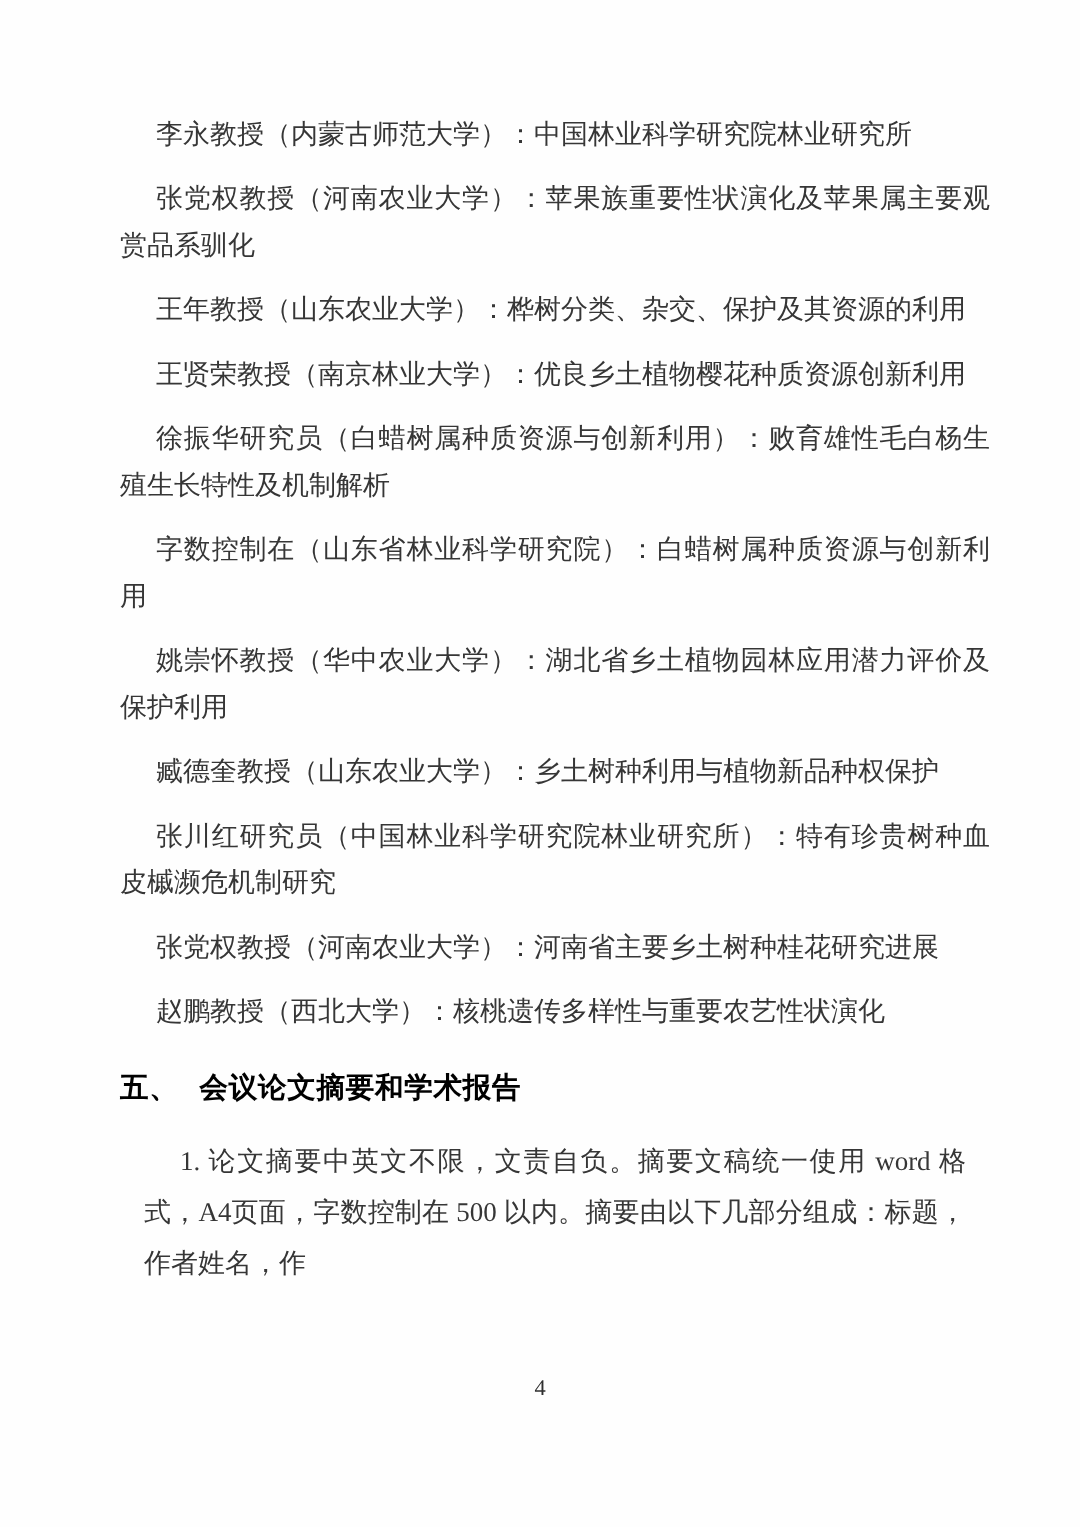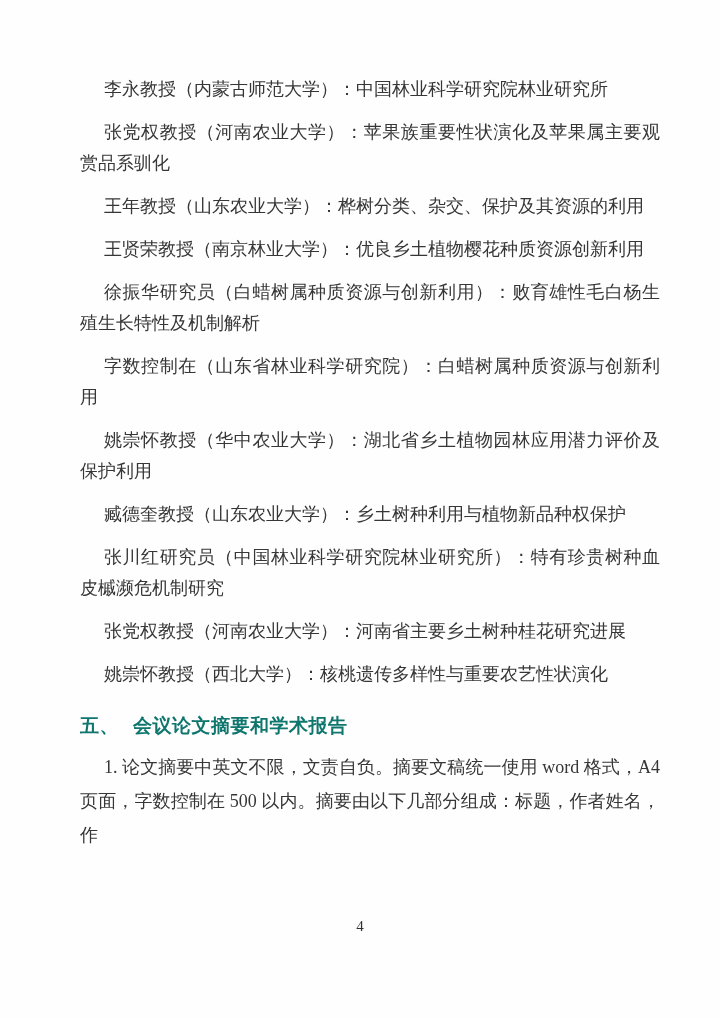--- a/index.html
+++ b/index.html
@@ -26,34 +26,34 @@
     line-height: 31px;
     margin: 0 0 12px 0;
     text-indent: 24px;
     text-align: justify;
     text-justify: inter-character;
     color: #363636;
   }
   .section-heading {
     font-size: 19px;
     font-weight: bold;
-    color: #0f766e;
+    color: #000000;
     line-height: 31px;
     margin: 20px 0 9px 0;
     font-family: "Liberation Sans", "DejaVu Sans", sans-serif;
     letter-spacing: 0.5px;
   }
   .section-heading .sec-num {
     display: inline-block;
     margin-right: 14px;
   }
   .closing {
     font-size: 18px;
     line-height: 34px;
-    margin: 0;
+    margin: 16px;
     text-indent: 24px;
     text-align: justify;
     text-justify: inter-character;
     color: #363636;
   }
   .page-number {
     position: absolute;
     top: 918px;
     left: 0;
     right: 0;
@@ -72,21 +72,21 @@
         <p class="item">李永教授（内蒙古师范大学）：中国林业科学研究院林业研究所</p>
         <p class="item">张党权教授（河南农业大学）：苹果族重要性状演化及苹果属主要观赏品系驯化</p>
         <p class="item">王年教授（山东农业大学）：桦树分类、杂交、保护及其资源的利用</p>
         <p class="item">王贤荣教授（南京林业大学）：优良乡土植物樱花种质资源创新利用</p>
         <p class="item">徐振华研究员（白蜡树属种质资源与创新利用）：败育雄性毛白杨生殖生长特性及机制解析</p>
         <p class="item">字数控制在（山东省林业科学研究院）：白蜡树属种质资源与创新利用</p>
         <p class="item">姚崇怀教授（华中农业大学）：湖北省乡土植物园林应用潜力评价及保护利用</p>
         <p class="item">臧德奎教授（山东农业大学）：乡土树种利用与植物新品种权保护</p>
         <p class="item">张川红研究员（中国林业科学研究院林业研究所）：特有珍贵树种血皮槭濒危机制研究</p>
         <p class="item">张党权教授（河南农业大学）：河南省主要乡土树种桂花研究进展</p>
-        <p class="item">姚崇怀教授（西北大学）：核桃遗传多样性与重要农艺性状演化</p>
+        <p class="item">赵鹏教授（西北大学）：核桃遗传多样性与重要农艺性状演化</p>
       </div>
 
     <h2 class="section-heading"><span class="sec-num">五、</span><span>会议论文摘要和学术报告</span></h2>
 
     <p class="closing">1. 论文摘要中英文不限，文责自负。摘要文稿统一使用 word 格式，A4页面，字数控制在 500 以内。摘要由以下几部分组成：标题，作者姓名，作</p>
 
   </div>
 
   <div class="page-number">4</div>
 </div>

